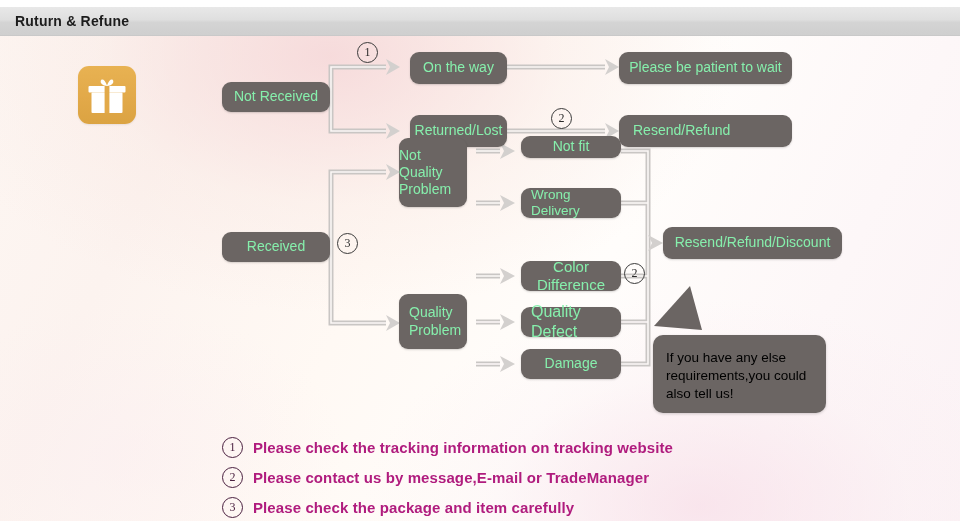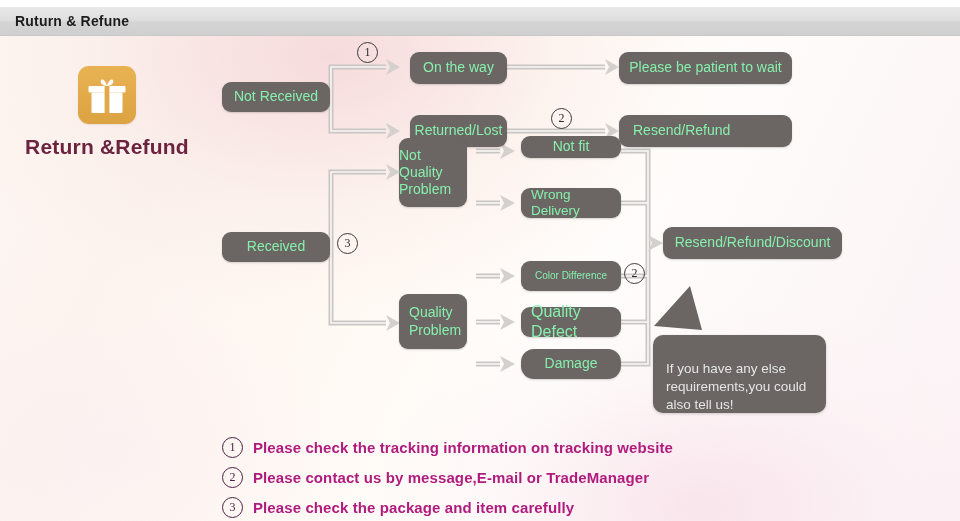--- a/index.html
+++ b/index.html
@@ -61,22 +61,22 @@
     line-height:1.22;
     white-space:pre-line;
     box-shadow:0 1px 2px rgba(0,0,0,.16);
   }
   .node.center{justify-content:center;}
 
   
   .bubble{
     position:absolute;box-sizing:border-box;
     background:#6b6563;border-radius:10px;
-    color:#e5e5e5;font-size:13.5px;line-height:1.35;
-    padding:25px 13px;
+    color:#000000;font-size:13.5px;line-height:1.35;
+    padding:14px 13px;
     box-shadow:0 1px 3px rgba(0,0,0,.18);
   }
 
   
   .circnum{
     position:absolute;width:19px;height:19px;border-radius:50%;
     border:1.4px solid #3a3a3a;color:#2a2a2a;
     font-size:12px;font-weight:normal;
     display:flex;align-items:center;justify-content:center;
     background:transparent;font-family:"Liberation Serif",serif;
@@ -110,21 +110,20 @@
     <div class="brand">
       <div class="gift-icon">
         <svg width="40" height="40" viewBox="0 0 40 40" aria-hidden="true">
           <rect x="1.5" y="11" width="37" height="6.5" rx="1" fill="#ffffff"></rect>
           <rect x="4.5" y="17.5" width="31" height="20.5" rx="1" fill="#ffffff"></rect>
           <rect x="17.6" y="11" width="4.8" height="27" fill="#e2a949"></rect>
           <path d="M20 11 C 16 11, 13 8.5, 13.8 5.8 C 14.6 3.2, 18 4.2, 20 10.6 Z" fill="#ffffff"></path>
           <path d="M20 11 C 24 11, 27 8.5, 26.2 5.8 C 25.4 3.2, 22 4.2, 20 10.6 Z" fill="#ffffff"></path>
         </svg>
       </div>
-      <div class="brand-label">Return &amp;Refund</div>
     </div>
 
     <svg class="wires" viewBox="0 0 960 492">
       <defs>
         <style>
           .ln{fill:none;stroke:#c9c6c4;stroke-width:5;}
           .lnin{fill:none;stroke:#fbf7f6;stroke-width:1.6;}
           .ah{fill:#d3d0ce;}
         </style>
       </defs>
@@ -217,29 +216,29 @@
     </div>
 
     <div class="node center" style="left:521px;top:100px;width:100px;height:22px;">
       <span>Not fit</span>
     </div>
 
     <div class="node center" style="left:521px;top:152px;width:100px;height:30px;font-size:13.5px;">
       <span>Wrong Delivery</span>
     </div>
 
-    <div class="node center" style="left:521px;top:225px;width:100px;height:30px;font-size:10px;text-align:center;">
+    <div class="node center" style="left:521px;top:225px;width:100px;height:30px;font-size:15px;text-align:center;">
       <span>Color Difference</span>
     </div>
 
     <div class="node center" style="left:521px;top:271px;width:100px;height:30px;font-size:16px;">
       <span>Quality Defect</span>
     </div>
 
-    <div class="node center" style="left:521px;top:313px;width:100px;height:30px;border-radius:13px;">
+    <div class="node center" style="left:521px;top:313px;width:100px;height:30px;">
       <span>Damage</span>
     </div>
 
     <div class="node center" style="left:663px;top:191px;width:179px;height:32px;font-size:14px;">
       <span>Resend/Refund/Discount</span>
     </div>
 
     <svg style="position:absolute;left:650px;top:250px;" width="60" height="60" aria-hidden="true">
       <polygon points="40,0 52,44 4,40" fill="#6b6563"></polygon>
     </svg>

